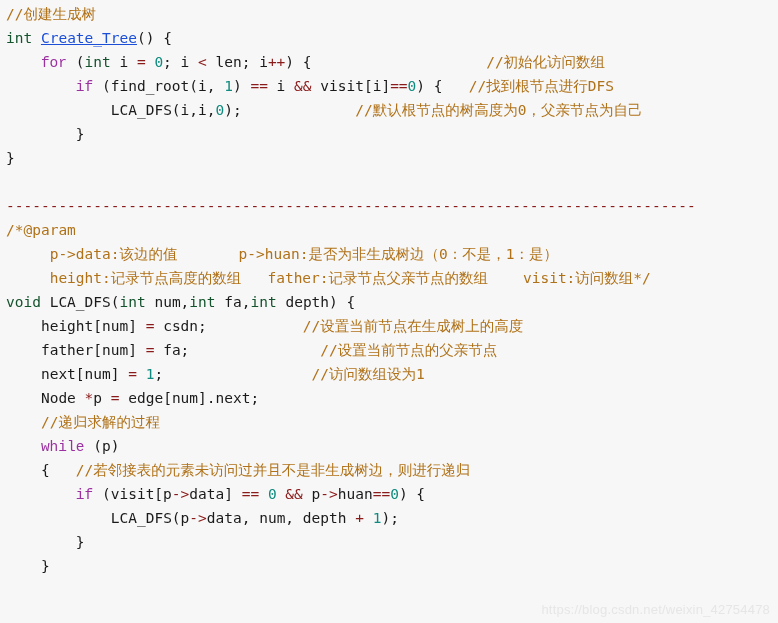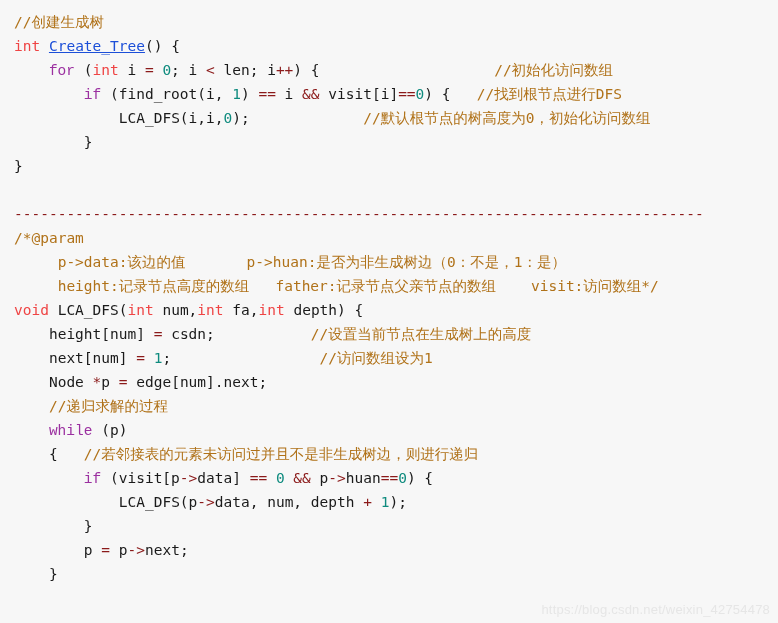--- a/index.html
+++ b/index.html
@@ -12,38 +12,38 @@
     width: 778px;
     height: 623px;
     overflow: hidden;
     font-family: "DejaVu Sans Mono", "Liberation Mono", monospace;
   }
   #code-block {
     position: relative;
     width: 778px;
     height: 623px;
     background: #f7f7f7;
-    padding: 8px;
+    padding: 0;
     box-sizing: border-box;
   }
   .code-line {
     height: 24px;
     line-height: 24px;
     font-size: 14.5px;
     white-space: pre;
     letter-spacing: 0px;
     padding-left: 6px;
     box-sizing: border-box;
   }
   .code-line:first-child { padding-top: 2px; height: 26px; }
 
   
   .tok-plain    { color: #1a1a1a; }
   .tok-keyword  { color: #9b30a0; font-family: Liberation Mono, monospace; }   
-  .tok-type     { color: #ef4444; }   
+  .tok-type     { color: #14532d; }   
   .tok-func     { color: #1c4fd8; text-decoration: underline; }   
   .tok-comment  { color: #b07219; }   
   .tok-number   { color: #0e8b7e; }
   .tok-op       { color: #8b1a1a; }
 
   #watermark {
     position: absolute;
     right: 8px;
     bottom: 6px;
     font-family: "Liberation Sans", sans-serif;
@@ -55,35 +55,35 @@
 </style>
 </head>
 <body>
 
 <div id="code-block">
   <div id="code-lines">
       <div class="code-line"><span class="tok-comment">//创建生成树</span></div>
       <div class="code-line"><span class="tok-type">int</span><span class="tok-plain"> </span><span class="tok-func">Create_Tree</span><span class="tok-plain">() {</span></div>
       <div class="code-line"><span class="tok-plain">    </span><span class="tok-keyword">for</span><span class="tok-plain"> (</span><span class="tok-type">int</span><span class="tok-plain"> i </span><span class="tok-op">=</span><span class="tok-plain"> </span><span class="tok-number">0</span><span class="tok-plain">; i </span><span class="tok-op">&lt;</span><span class="tok-plain"> len; i</span><span class="tok-op">++</span><span class="tok-plain">) {</span><span class="tok-plain">                    </span><span class="tok-comment">//初始化访问数组</span></div>
       <div class="code-line"><span class="tok-plain">        </span><span class="tok-keyword">if</span><span class="tok-plain"> (find_root(i, </span><span class="tok-number">1</span><span class="tok-plain">) </span><span class="tok-op">==</span><span class="tok-plain"> i </span><span class="tok-op">&amp;&amp;</span><span class="tok-plain"> visit[i]</span><span class="tok-op">==</span><span class="tok-number">0</span><span class="tok-plain">) {   </span><span class="tok-comment">//找到根节点进行DFS</span></div>
-      <div class="code-line"><span class="tok-plain">            LCA_DFS(i,i,</span><span class="tok-number">0</span><span class="tok-plain">);</span><span class="tok-plain">             </span><span class="tok-comment">//默认根节点的树高度为0，初始化访问数组</span></div>
+      <div class="code-line"><span class="tok-plain">            LCA_DFS(i,i,</span><span class="tok-number">0</span><span class="tok-plain">);</span><span class="tok-plain">             </span><span class="tok-comment">//默认根节点的树高度为0，父亲节点为自己</span></div>
       <div class="code-line"><span class="tok-plain">        }</span></div>
       <div class="code-line"><span class="tok-plain">}</span></div>
       <div class="code-line"><span class="tok-plain"></span></div>
       <div class="code-line"><span class="tok-op">-------------------------------------------------------------------------------</span></div>
       <div class="code-line"><span class="tok-comment">/*@param</span></div>
       <div class="code-line"><span class="tok-comment">     p-&gt;data:该边的值       p-&gt;huan:是否为非生成树边（0：不是，1：是）</span></div>
       <div class="code-line"><span class="tok-comment">     height:记录节点高度的数组   father:记录节点父亲节点的数组    visit:访问数组*/</span></div>
       <div class="code-line"><span class="tok-type">void</span><span class="tok-plain"> LCA_DFS(</span><span class="tok-type">int</span><span class="tok-plain"> num,</span><span class="tok-type">int</span><span class="tok-plain"> fa,</span><span class="tok-type">int</span><span class="tok-plain"> depth) {</span></div>
       <div class="code-line"><span class="tok-plain">    height[num] </span><span class="tok-op">=</span><span class="tok-plain"> csdn;</span><span class="tok-plain">           </span><span class="tok-comment">//设置当前节点在生成树上的高度</span></div>
+      <div class="code-line"><span class="tok-plain">    father[num] </span><span class="tok-op">=</span><span class="tok-plain"> fa;</span><span class="tok-plain">               </span><span class="tok-comment">//设置当前节点的父亲节点</span></div>
       <div class="code-line"><span class="tok-plain">    next[num] </span><span class="tok-op">=</span><span class="tok-plain"> </span><span class="tok-number">1</span><span class="tok-plain">;</span><span class="tok-plain">                 </span><span class="tok-comment">//访问数组设为1</span></div>
       <div class="code-line"><span class="tok-plain">    Node </span><span class="tok-op">*</span><span class="tok-plain">p </span><span class="tok-op">=</span><span class="tok-plain"> edge[num].next;</span></div>
       <div class="code-line"><span class="tok-plain">    </span><span class="tok-comment">//递归求解的过程</span></div>
       <div class="code-line"><span class="tok-plain">    </span><span class="tok-keyword">while</span><span class="tok-plain"> (p)</span></div>
       <div class="code-line"><span class="tok-plain">    {   </span><span class="tok-comment">//若邻接表的元素未访问过并且不是非生成树边，则进行递归</span></div>
       <div class="code-line"><span class="tok-plain">        </span><span class="tok-keyword">if</span><span class="tok-plain"> (visit[p</span><span class="tok-op">-&gt;</span><span class="tok-plain">data] </span><span class="tok-op">==</span><span class="tok-plain"> </span><span class="tok-number">0</span><span class="tok-plain"> </span><span class="tok-op">&amp;&amp;</span><span class="tok-plain"> p</span><span class="tok-op">-&gt;</span><span class="tok-plain">huan</span><span class="tok-op">==</span><span class="tok-number">0</span><span class="tok-plain">) {</span></div>
       <div class="code-line"><span class="tok-plain">            LCA_DFS(p</span><span class="tok-op">-&gt;</span><span class="tok-plain">data, num, depth </span><span class="tok-op">+</span><span class="tok-plain"> </span><span class="tok-number">1</span><span class="tok-plain">);</span></div>
       <div class="code-line"><span class="tok-plain">        }</span></div>
-      <div class="code-line"><span class="tok-plain">        p </span><span class="tok-op">=</span><span class="tok-plain"> p</span><span class="tok-op">-&gt;</span><span class="tok-plain">next;</span></div>
       <div class="code-line"><span class="tok-plain">    }</span></div>
     </div>
   <div id="watermark">https://blog.csdn.net/weixin_42754478</div>
 </div>
 
 </body></html>

